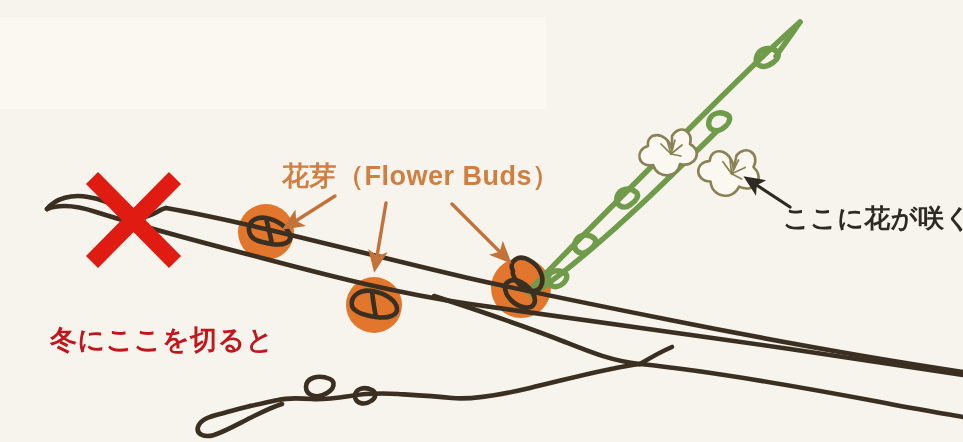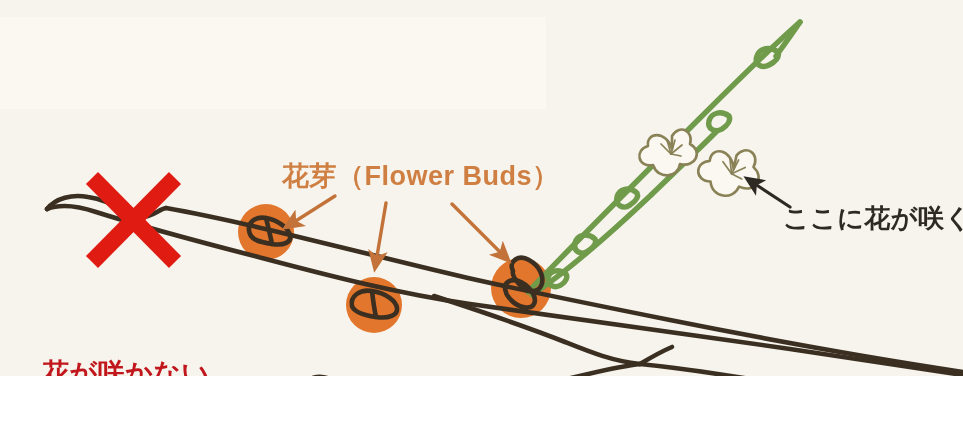--- a/index.html
+++ b/index.html
@@ -3,21 +3,21 @@
 <meta charset="utf-8">
 <style>
   html, body {
     margin: 0;
     padding: 0;
     background: #ffffff;
   }
   #stage {
     position: relative;
     width: 963px;
-    height: 376px;
+    height: 442px;
     background: #f6f4ec;
     overflow: hidden;
     font-family: "Liberation Sans", "DejaVu Sans", sans-serif;
   }
   #art {
     position: absolute;
     left: 0;
     top: 0;
     width: 963px;
     height: 442px;
@@ -179,16 +179,16 @@
       <line x1="452" y1="204" x2="504" y2="256" stroke="#c3733a" stroke-width="3.4" marker-end="url(#ahOrange)"></line>
       <line x1="790" y1="207" x2="752" y2="182" stroke="#2e2a22" stroke-width="3.2" marker-end="url(#ahDark)"></line>
     </g>
   </svg>
 
   <div class="txt" id="label-flower-buds">花芽（Flower Buds）</div>
 
   <div class="txt" id="label-bloom-here">ここに花が咲く</div>
 
   <div class="txt" id="label-warning">
-    <span class="l2">花が咲かない</span>
+    <span>冬にここを切ると</span>
   </div>
 
 </div>
 
 </body></html>

